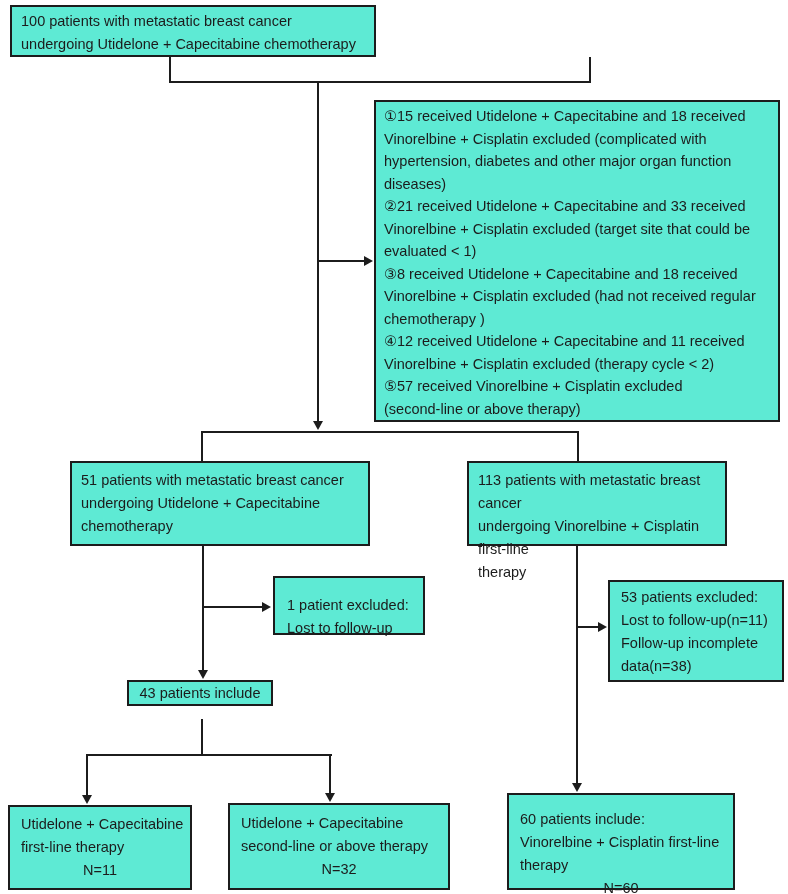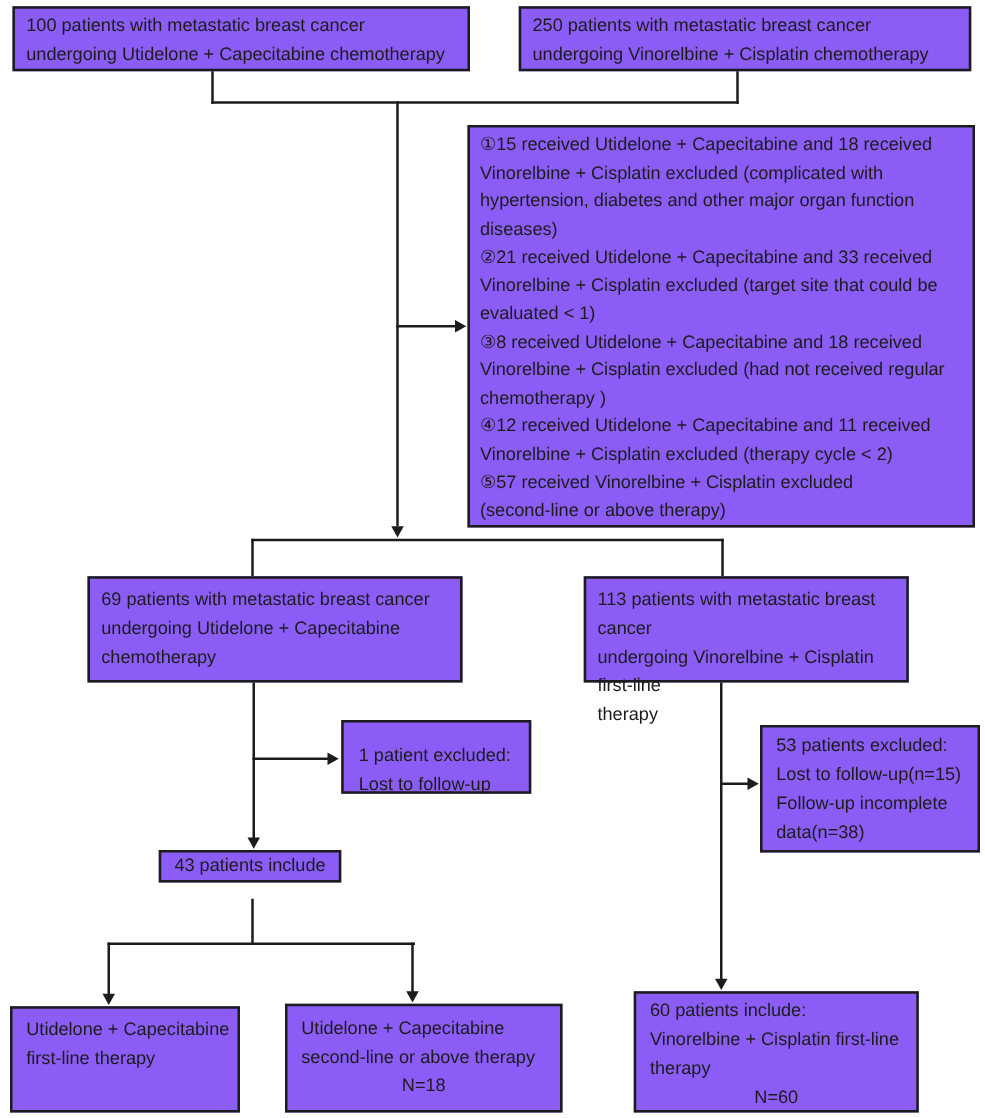--- a/index.html
+++ b/index.html
@@ -2,21 +2,21 @@
 <html><head>
 <meta charset="utf-8">
 <style>
   html,body{margin:0;padding:0;background:#ffffff;}
   .canvas{
     position:relative;width:788px;height:894px;background:#ffffff;
     font-family:"Liberation Sans","DejaVu Sans",sans-serif;
     font-size:14.5px;color:#1c1c1c;overflow:hidden;
   }
   .box{
-    position:absolute;border:2px solid #1c1c1c;background:#8b5cf6;
+    position:absolute;border:2px solid #1c1c1c;background:#5eead4;
     box-sizing:border-box;
   }
   .box-text{white-space:pre-line;line-height:23px;padding:4px 5px 0 9px;}
   .box-text.tight{line-height:22.5px;padding:3px 4px 0 8px;}
   .box-text.mid{padding-top:6px;}
   .center-line{text-align:center;line-height:23px;white-space:pre-line;}
   .single{display:flex;align-items:center;justify-content:center;height:100%;padding:0;}
   .vline{position:absolute;width:2px;background:#1c1c1c;}
   .hline{position:absolute;height:2px;background:#1c1c1c;}
   .arrow-down{position:absolute;width:0;height:0;
@@ -29,83 +29,80 @@
 </head>
 <body>
 
 <div class="canvas">
 
   <div class="box" style="left:10px;top:5px;width:366px;height:52px">
     <div class="box-text" style="padding-top:3px">100 patients with metastatic breast cancer
 undergoing Utidelone + Capecitabine chemotherapy</div>
   </div>
 
-  <div class="box" style="left:415px;top:5px;width:362px;height:52px">
-    <div class="box-text" style="padding-top:3px">250 patients with metastatic breast cancer
-undergoing Vinorelbine + Cisplatin chemotherapy</div>
-  </div>
 
   <div class="box" style="left:374px;top:100px;width:406px;height:322px">
     <div class="box-text tight">①15 received Utidelone + Capecitabine and 18 received
 Vinorelbine + Cisplatin excluded (complicated with
 hypertension, diabetes and other major organ function
 diseases)
 ②21 received Utidelone + Capecitabine and 33 received
 Vinorelbine + Cisplatin excluded (target site that could be
 evaluated &lt; 1)
 ③8 received Utidelone + Capecitabine and 18 received
 Vinorelbine + Cisplatin excluded (had not received regular
 chemotherapy )
 ④12 received Utidelone + Capecitabine and 11 received
 Vinorelbine + Cisplatin excluded (therapy cycle &lt; 2)
 ⑤57 received Vinorelbine + Cisplatin excluded
 (second-line or above therapy)</div>
   </div>
 
   <div class="box" style="left:70px;top:461px;width:300px;height:85px">
-    <div class="box-text mid">69 patients with metastatic breast cancer
+    <div class="box-text mid">51 patients with metastatic breast cancer
 undergoing Utidelone + Capecitabine
 chemotherapy</div>
   </div>
 
   <div class="box" style="left:467px;top:461px;width:260px;height:85px">
     <div class="box-text mid">113 patients with metastatic breast cancer
 undergoing Vinorelbine + Cisplatin first-line
 therapy</div>
   </div>
 
   <div class="box" style="left:273px;top:576px;width:152px;height:59px">
     <div class="box-text" style="padding-top:16px;padding-left:12px">1 patient excluded:
 Lost to follow-up</div>
   </div>
 
   <div class="box" style="left:608px;top:580px;width:176px;height:102px">
     <div class="box-text" style="padding-left:11px">53 patients excluded:
-Lost to follow-up(n=15)
+Lost to follow-up(n=11)
 Follow-up incomplete
 data(n=38)</div>
   </div>
 
   <div class="box" style="left:127px;top:680px;width:146px;height:26px">
     <div class="single">43 patients include</div>
   </div>
 
   <div class="box" style="left:8px;top:805px;width:184px;height:85px">
     <div class="box-text" style="padding-top:6px;padding-left:11px">Utidelone + Capecitabine
 first-line therapy</div>
+    <div class="center-line">N=11</div>
   </div>
 
   <div class="box" style="left:228px;top:803px;width:222px;height:87px">
     <div class="box-text" style="padding-top:7px;padding-left:11px">Utidelone + Capecitabine
 second-line or above therapy</div>
-    <div class="center-line">N=18</div>
+    <div class="center-line">N=32</div>
   </div>
 
   <div class="box" style="left:507px;top:793px;width:228px;height:97px">
-    <div class="box-text" style="padding-top:3px;padding-left:11px">60 patients include:
+    <div class="box-text" style="padding-top:13px;padding-left:11px">60 patients include:
 Vinorelbine + Cisplatin first-line
 therapy</div>
     <div class="center-line">N=60</div>
   </div>
 
   <div class="vline" style="left:169px;top:57px;height:26px"></div>
   <div class="vline" style="left:589px;top:57px;height:26px"></div>
   <div class="hline" style="left:169px;top:81px;width:422px"></div>
 
   <div class="vline" style="left:317px;top:81px;height:340px"></div>

